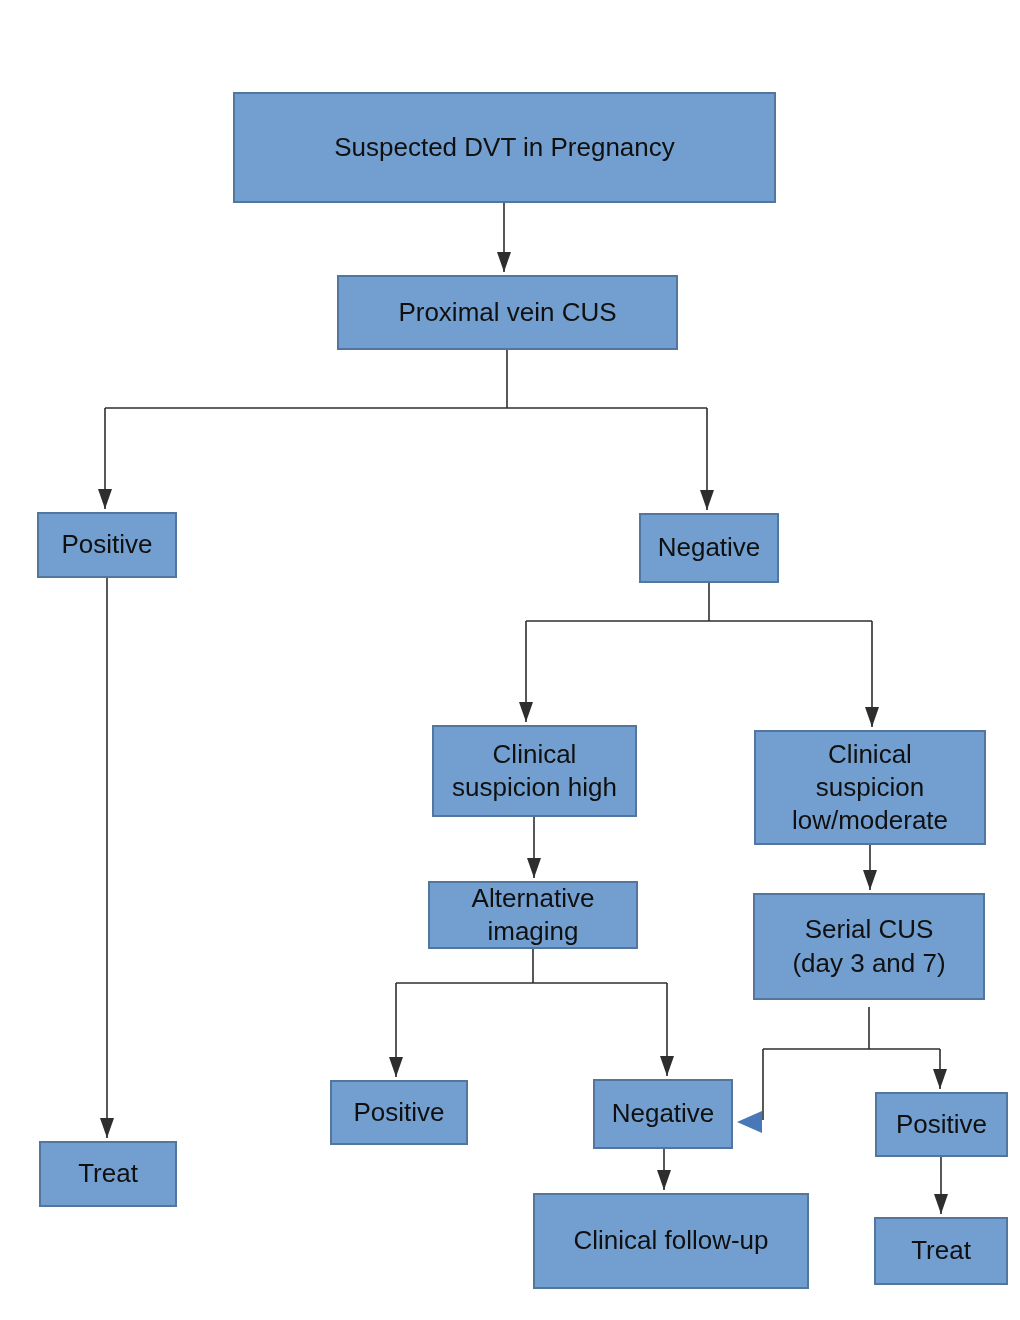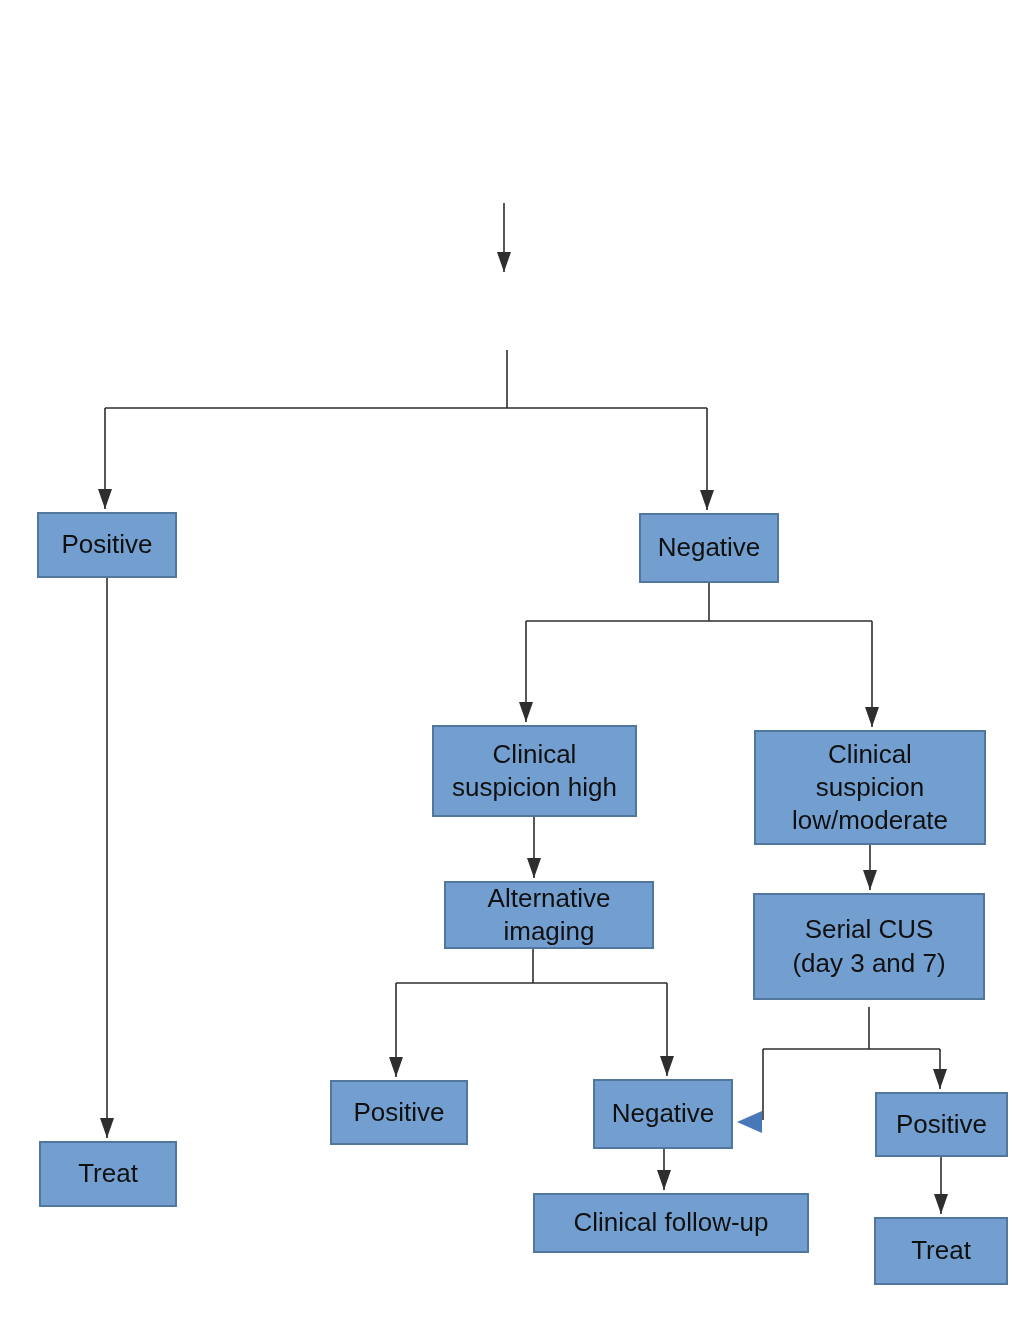--- a/index.html
+++ b/index.html
@@ -49,27 +49,27 @@
     text-align: center;
     white-space: pre-line;
   }
   
   .n-suspected  { left:233px; top:92px;   width:543px; height:111px; }
   .n-proximal   { left:337px; top:275px;  width:341px; height:75px;  }
   .n-positive1  { left:37px;  top:512px;  width:140px; height:66px;  }
   .n-negative1  { left:639px; top:513px;  width:140px; height:70px;  }
   .n-clin-high  { left:432px; top:725px;  width:205px; height:92px;  }
   .n-clin-low   { left:754px; top:730px;  width:232px; height:115px; }
-  .n-alt-img    { left:428px; top:881px;  width:210px; height:68px;margin-left:16px;  }
+  .n-alt-img    { left:428px; top:881px;  width:210px; height:68px;  }
   .n-serial     { left:753px; top:893px;  width:232px; height:107px; }
   .n-positive2  { left:330px; top:1080px; width:138px; height:65px;  }
   .n-negative2  { left:593px; top:1079px; width:140px; height:70px;  }
   .n-positive3  { left:875px; top:1092px; width:133px; height:65px;  }
   .n-treat1     { left:39px;  top:1141px; width:138px; height:66px;  }
-  .n-followup   { left:533px; top:1193px; width:276px; height:60px;  }
+  .n-followup   { left:533px; top:1193px; width:276px; height:96px;  }
   .n-treat2     { left:874px; top:1217px; width:134px; height:68px;  }
 </style>
 </head>
 <body>
 
 <div class="canvas">
 
   <svg class="edges" viewBox="0 0 1020 1320" xmlns="http://www.w3.org/2000/svg">
     <defs>
       <marker id="arrow" viewBox="0 0 22 16" refX="21" refY="8" markerWidth="22" markerHeight="16" orient="auto" markerUnits="userSpaceOnUse">
@@ -104,21 +104,23 @@
     <path class="edge" d="M763,1049 H940"></path>
     <path class="edge" d="M763,1049 V1120"></path>
     <polygon class="loopback" points="737,1122 762,1111 762,1133"></polygon>
     <path class="edge" d="M940,1049 V1089" marker-end="url(#arrow)"></path>
 
     <path class="edge" d="M941,1157 V1214" marker-end="url(#arrow)"></path>
 
     <path class="edge" d="M664,1149 V1190" marker-end="url(#arrow)"></path>
   </svg>
 
+  <div class="node n-suspected">Suspected DVT in Pregnancy</div>
 
+  <div class="node n-proximal">Proximal vein CUS</div>
 
   <div class="node n-positive1">Positive</div>
 
   <div class="node n-negative1">Negative</div>
 
   <div class="node n-clin-high">Clinical
 suspicion high</div>
 
   <div class="node n-clin-low">Clinical
 suspicion

